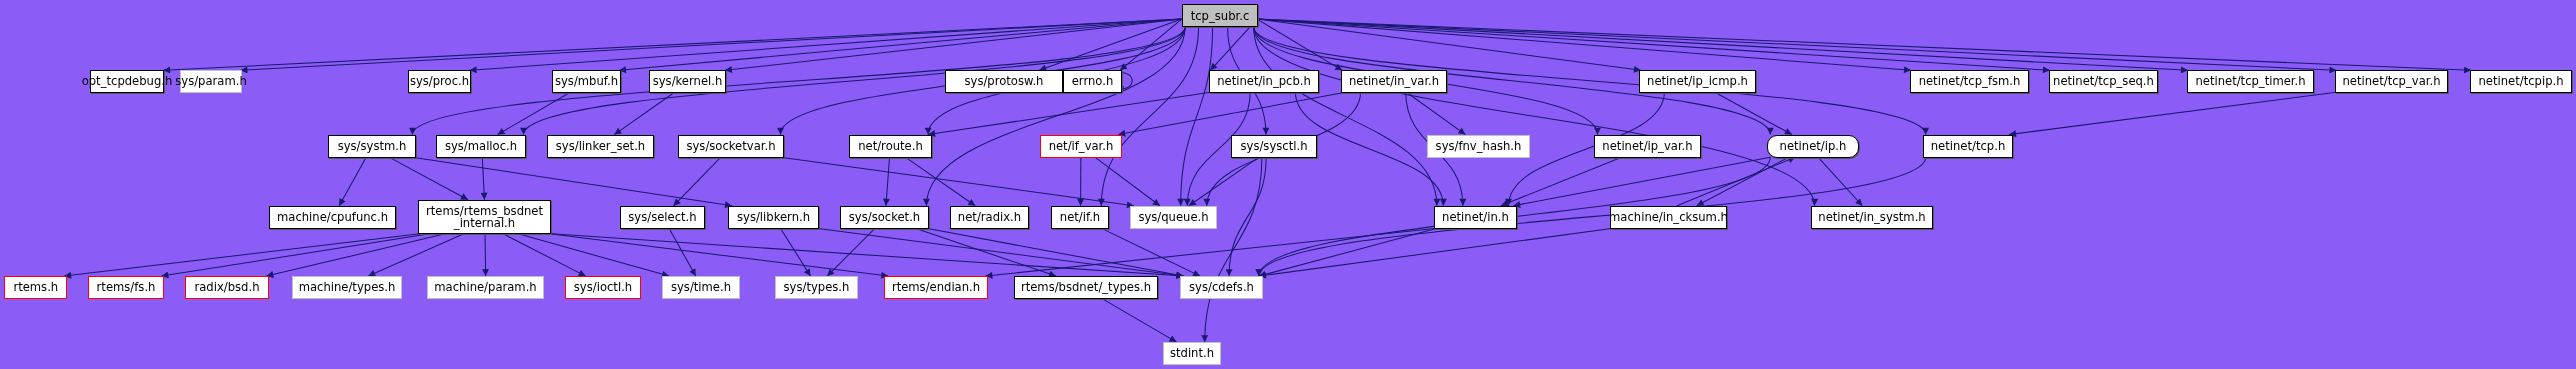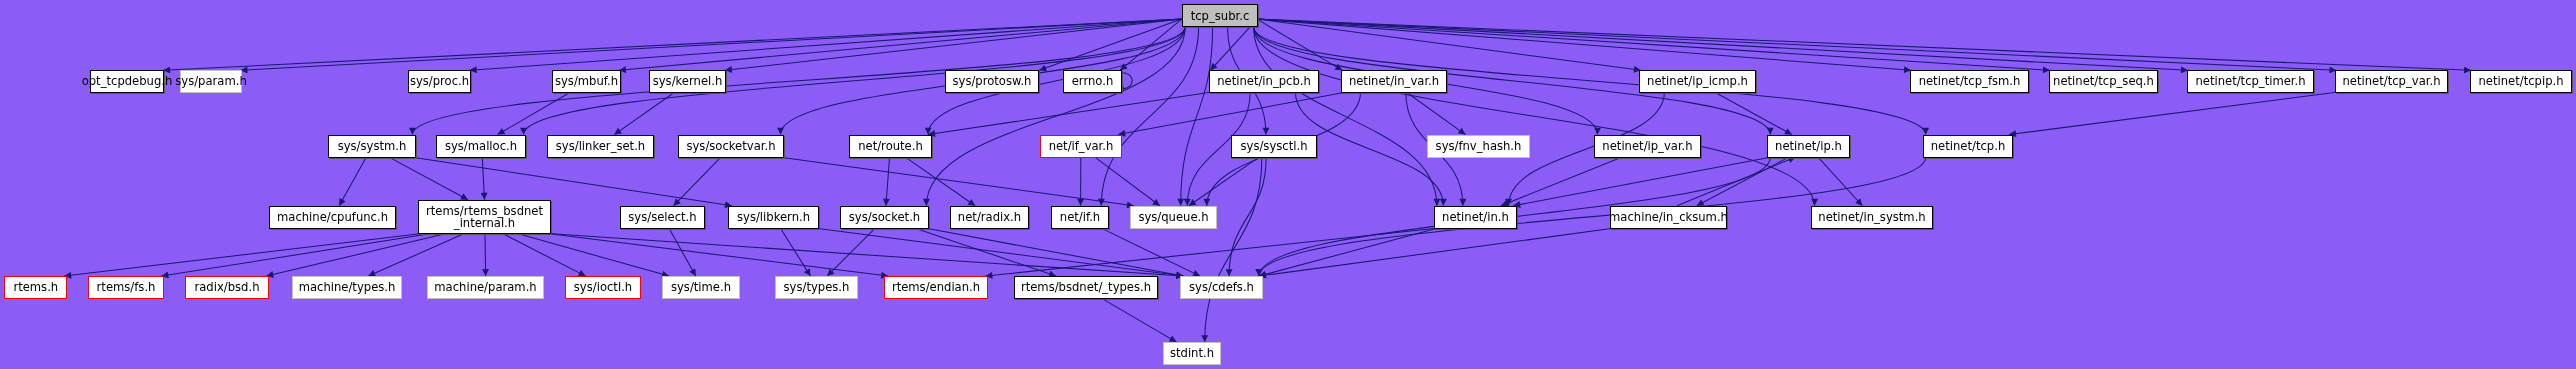--- a/index.html
+++ b/index.html
@@ -111,41 +111,41 @@
       <path d="M1268.375,344 L1354.125,394" fill="none" stroke="#191970" stroke-width="1.2" marker-end="url(#arrow)"></path>
     </svg>
 
   <div class="node root" style="left:1182px;top:4.3px;width:76px;">tcp_subr.c</div>
 
   <div class="node" style="left:90px;top:70px;width:74px;">opt_tcpdebug.h</div>
   <div class="node missing" style="left:180px;top:70px;width:62px;">sys/param.h</div>
   <div class="node" style="left:408px;top:70px;width:63px;">sys/proc.h</div>
   <div class="node" style="left:552px;top:70px;width:69px;">sys/mbuf.h</div>
   <div class="node" style="left:649px;top:70px;width:77px;">sys/kernel.h</div>
-  <div class="node" style="left:945px;top:70px;width:94px;">sys/protosw.h</div>
+  <div class="node" style="left:945px;top:70px;width:118px;">sys/protosw.h</div>
   <div class="node" style="left:1063px;top:70px;width:59px;">errno.h</div>
   <div class="node" style="left:1209px;top:70px;width:110px;">netinet/in_pcb.h</div>
   <div class="node" style="left:1341px;top:70px;width:106px;">netinet/in_var.h</div>
   <div class="node" style="left:1639px;top:70px;width:117px;">netinet/ip_icmp.h</div>
   <div class="node" style="left:1910px;top:70px;width:119px;">netinet/tcp_fsm.h</div>
   <div class="node" style="left:2049px;top:70px;width:109px;">netinet/tcp_seq.h</div>
   <div class="node" style="left:2187px;top:70px;width:127px;">netinet/tcp_timer.h</div>
   <div class="node" style="left:2335px;top:70px;width:113px;">netinet/tcp_var.h</div>
   <div class="node" style="left:2470px;top:70px;width:102px;">netinet/tcpip.h</div>
 
   <div class="node" style="left:328px;top:135px;width:88px;">sys/systm.h</div>
   <div class="node" style="left:436px;top:135px;width:90px;">sys/malloc.h</div>
   <div class="node" style="left:547px;top:135px;width:107px;">sys/linker_set.h</div>
   <div class="node" style="left:678px;top:135px;width:106px;">sys/socketvar.h</div>
   <div class="node" style="left:849px;top:135px;width:83px;">net/route.h</div>
   <div class="node truncated" style="left:1040px;top:135px;width:82px;">net/if_var.h</div>
   <div class="node" style="left:1231px;top:135px;width:86px;">sys/sysctl.h</div>
   <div class="node missing" style="left:1427px;top:135px;width:103px;">sys/fnv_hash.h</div>
   <div class="node" style="left:1594px;top:135px;width:107px;">netinet/ip_var.h</div>
-  <div class="node" style="left:1767px;top:135px;width:83px;">netinet/ip.h</div>
+  <div class="node" style="left:1767px;top:135px;width:92px;border-radius:10px;">netinet/ip.h</div>
   <div class="node" style="left:1923px;top:135px;width:90px;">netinet/tcp.h</div>
 
   <div class="node" style="left:269px;top:206px;width:127px;">machine/cpufunc.h</div>
   <div class="node tall" style="left:418px;top:200px;width:133px;">rtems/rtems_bsdnet
 _internal.h</div>
   <div class="node" style="left:620px;top:206px;width:85px;">sys/select.h</div>
   <div class="node" style="left:728px;top:206px;width:91px;">sys/libkern.h</div>
   <div class="node" style="left:840px;top:206px;width:89px;">sys/socket.h</div>
   <div class="node" style="left:950px;top:206px;width:79px;">net/radix.h</div>
   <div class="node" style="left:1051px;top:206px;width:58px;">net/if.h</div>

